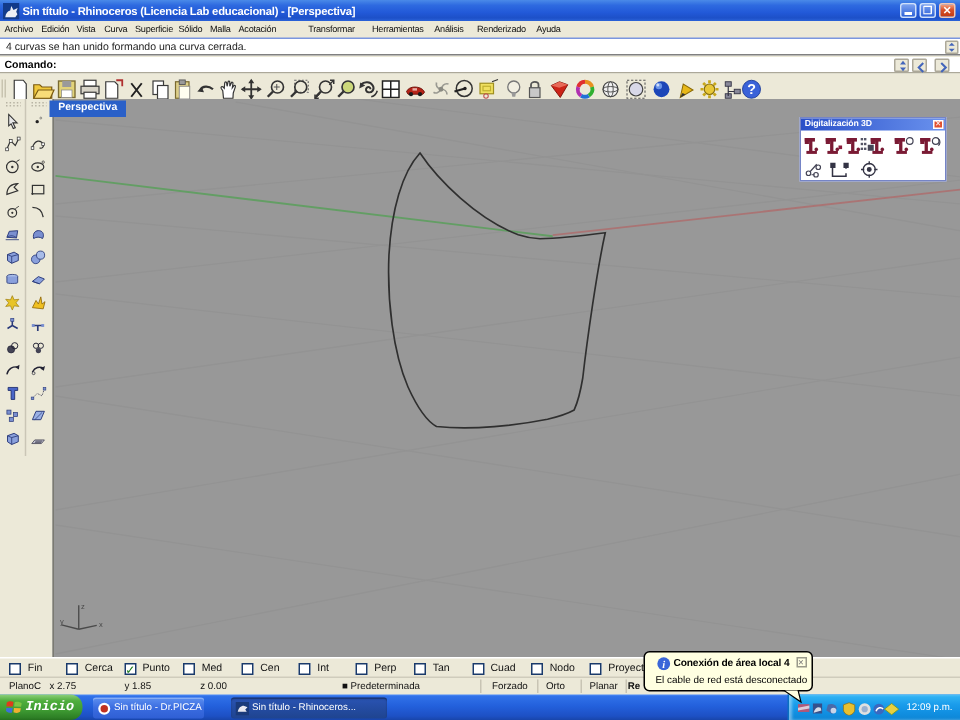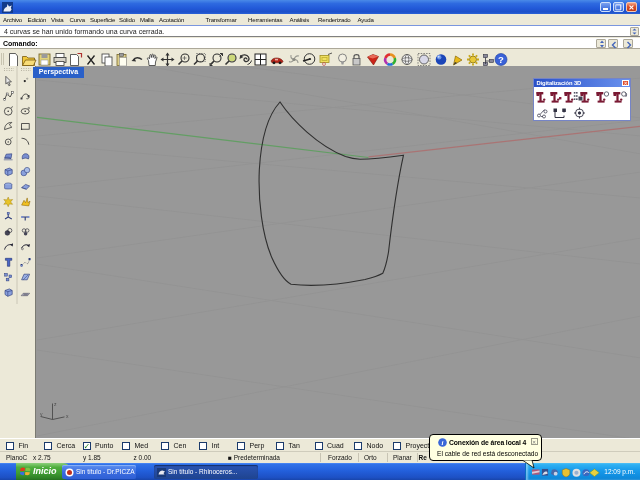--- a/index.html
+++ b/index.html
@@ -31,23 +31,23 @@
 #digipal { left:533px; top:78px; width:98px; height:43px; background:#fff; border:1px solid #7584c6; }
 #digititle { left:0; top:0; width:96px; height:8px; background:linear-gradient(90deg,#2a50c8,#6a92ee); color:#fff; font-size:5.8px; font-weight:bold; padding-left:2.5px; line-height:8px; letter-spacing:-0.1px;}
 #digiclose { right:1px; top:1px; width:7px; height:6px; background:#e05030; border:1px solid #fff; color:#fff; font-size:5px; line-height:5px; text-align:center; }
 #osnap { left:0; top:438px; width:640px; height:13px; background:#ece9d8; border-top:1px solid #fff; font-size:7px; color:#111; }
 .osn { position:absolute; top:2.5px; }
 .cb { position:absolute; top:3px; width:8px; height:8px; background:#fff; border:1px solid #1a3a6b; }
 #statusbar { left:0; top:451px; width:640px; height:12px; background:#ece9d8; font-size:6.5px; color:#111; border-top:1px solid #cfccbc;}
 #statusbar span { position:absolute; top:2px; }
 #taskbar { left:0; top:463px; width:640px; height:17px;
   background:linear-gradient(180deg,#4f8df8 0%,#3071e8 8%,#2360dc 45%,#1d50c4 85%,#1845ab 100%); }
-#startbtn { left:16px; top:0; width:55px; height:17px;
+#startbtn { left:0; top:0; width:55px; height:17px;
   background:linear-gradient(180deg,#8ed07c 0%,#4fae3d 25%,#3f9c33 60%,#2e8026 90%,#25701e 100%);
-  border-radius:0 8px 8px 0; color:#fff; font-size:9px; font-style:italic; font-weight:bold;
+  border-radius:0 8px 8px 0; color:#fff; font-size:9px; font-style:italic; font-weight:bold;font-family:Liberation Mono, monospace;
 }
 .taskbtn { top:1.5px; height:14px; border-radius:2px; color:#fff; font-size:6.5px; }
 #task1 { left:62px; width:74px; background:linear-gradient(180deg,#5d90f0,#3a6ce0 50%,#2f5fd4); box-shadow:inset 0 1px 0 #86adf5;}
 #task2 { left:154px; width:104px; background:linear-gradient(180deg,#2a54b4,#234a9e 60%,#1f448f); box-shadow:inset 0 1px 1px #16306b;}
 #tray { left:525px; top:0; width:115px; height:17px;
   background:linear-gradient(180deg,#35b7f5 0%,#1a9ceb 40%,#1190e2 70%,#0d85d5 100%);
   border-left:1px solid #0a6fc2; box-shadow:inset 2px 0 2px rgba(255,255,255,0.4);
   color:#fff; font-size:7px;
 }
 #clock { position:absolute; right:5px; top:5px; font-size:6.5px; }
@@ -55,20 +55,21 @@
 #balloontail { left:516px; top:460px; z-index:31; }
 </style>
 </head>
 <body>
 
 <div class="abs" id="titlebar">
   <svg class="abs" style="left:2px;top:1.5px" width="11" height="11" viewBox="0 0 11 11">
     <rect x="0" y="0" width="11" height="11" fill="#123a8a"></rect>
     <path d="M1.5 9.5 C1.8 7 3 5.5 4.8 5 L5.5 2 L7 4.6 L9.8 3.4 L8.8 5.8 L9.6 7.5 L8.2 9.5 Z" fill="#eceef4"></path>
   </svg>
+  <span class="abs" id="titletext">Sin título - Rhinoceros (Licencia Lab educacional) - [Perspectiva]</span>
   <div class="abs tbtn" id="btnmin">
       <span style="position:absolute;left:2px;bottom:1.5px;width:5px;height:1.8px;background:#fff"></span>
     </div>
   <div class="abs tbtn" id="btnmax">❐</div>
   <div class="abs tbtn" id="btncls">✕</div>
 </div>
 
 <div class="abs" id="menubar">
   <span style="left:3px">Archivo</span>
   <span style="left:27.5px">Edición</span>

